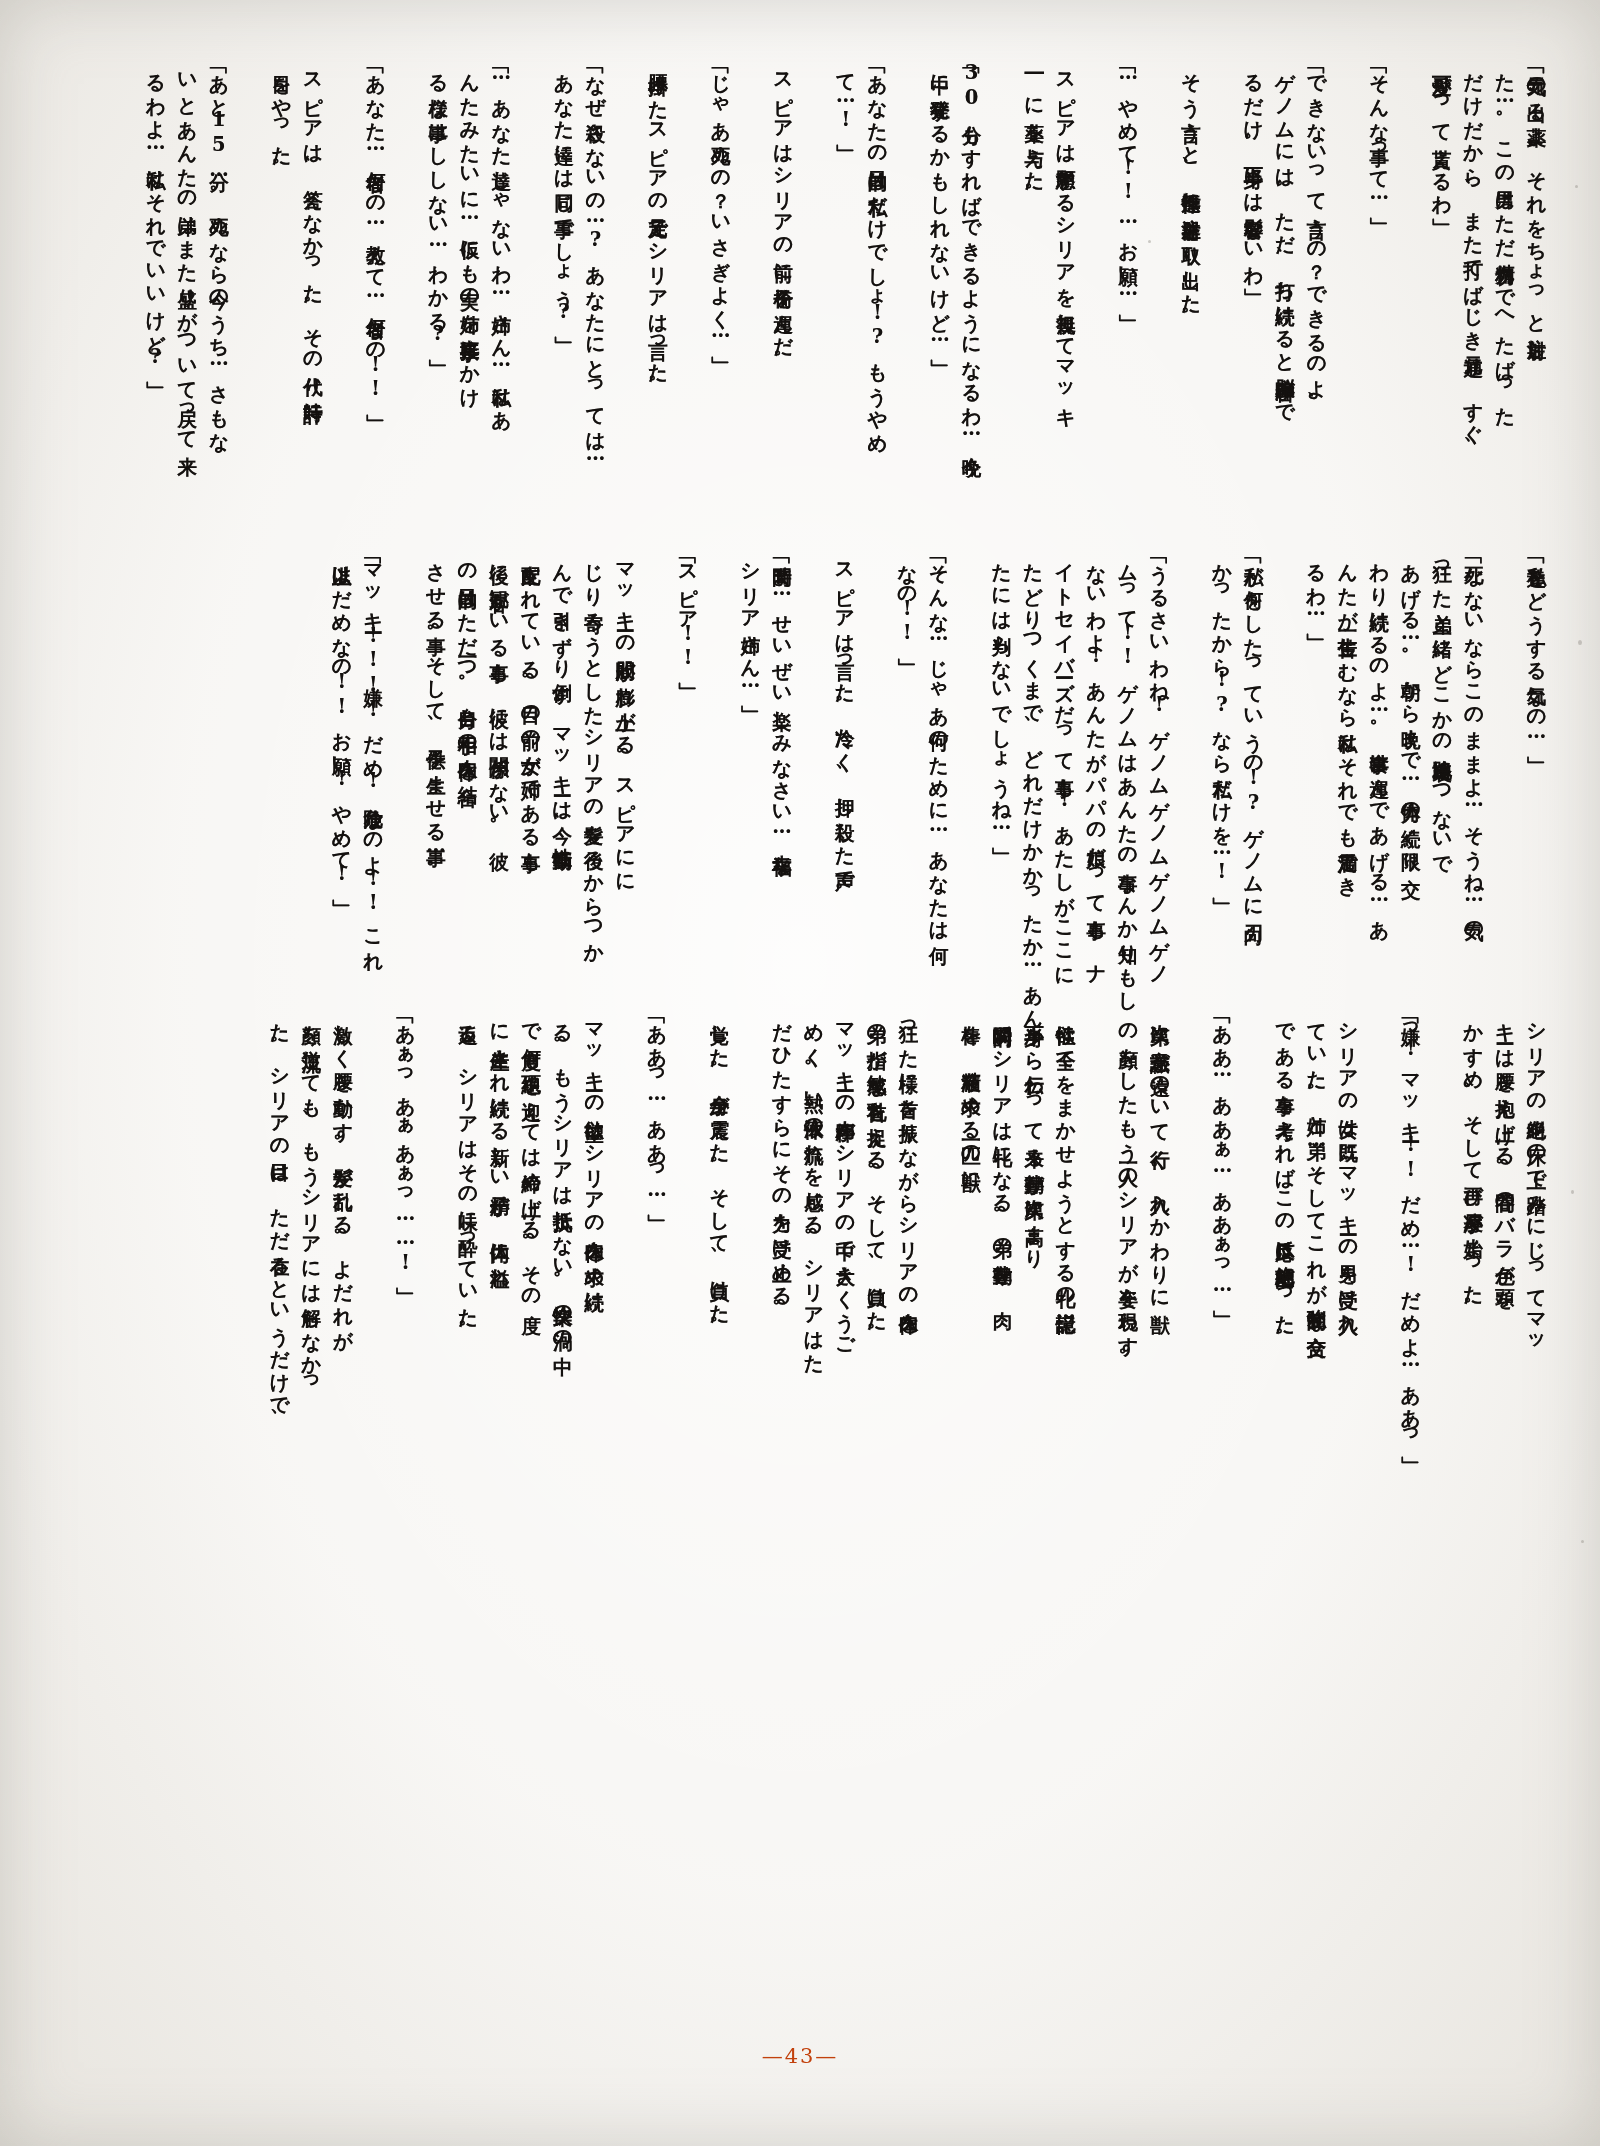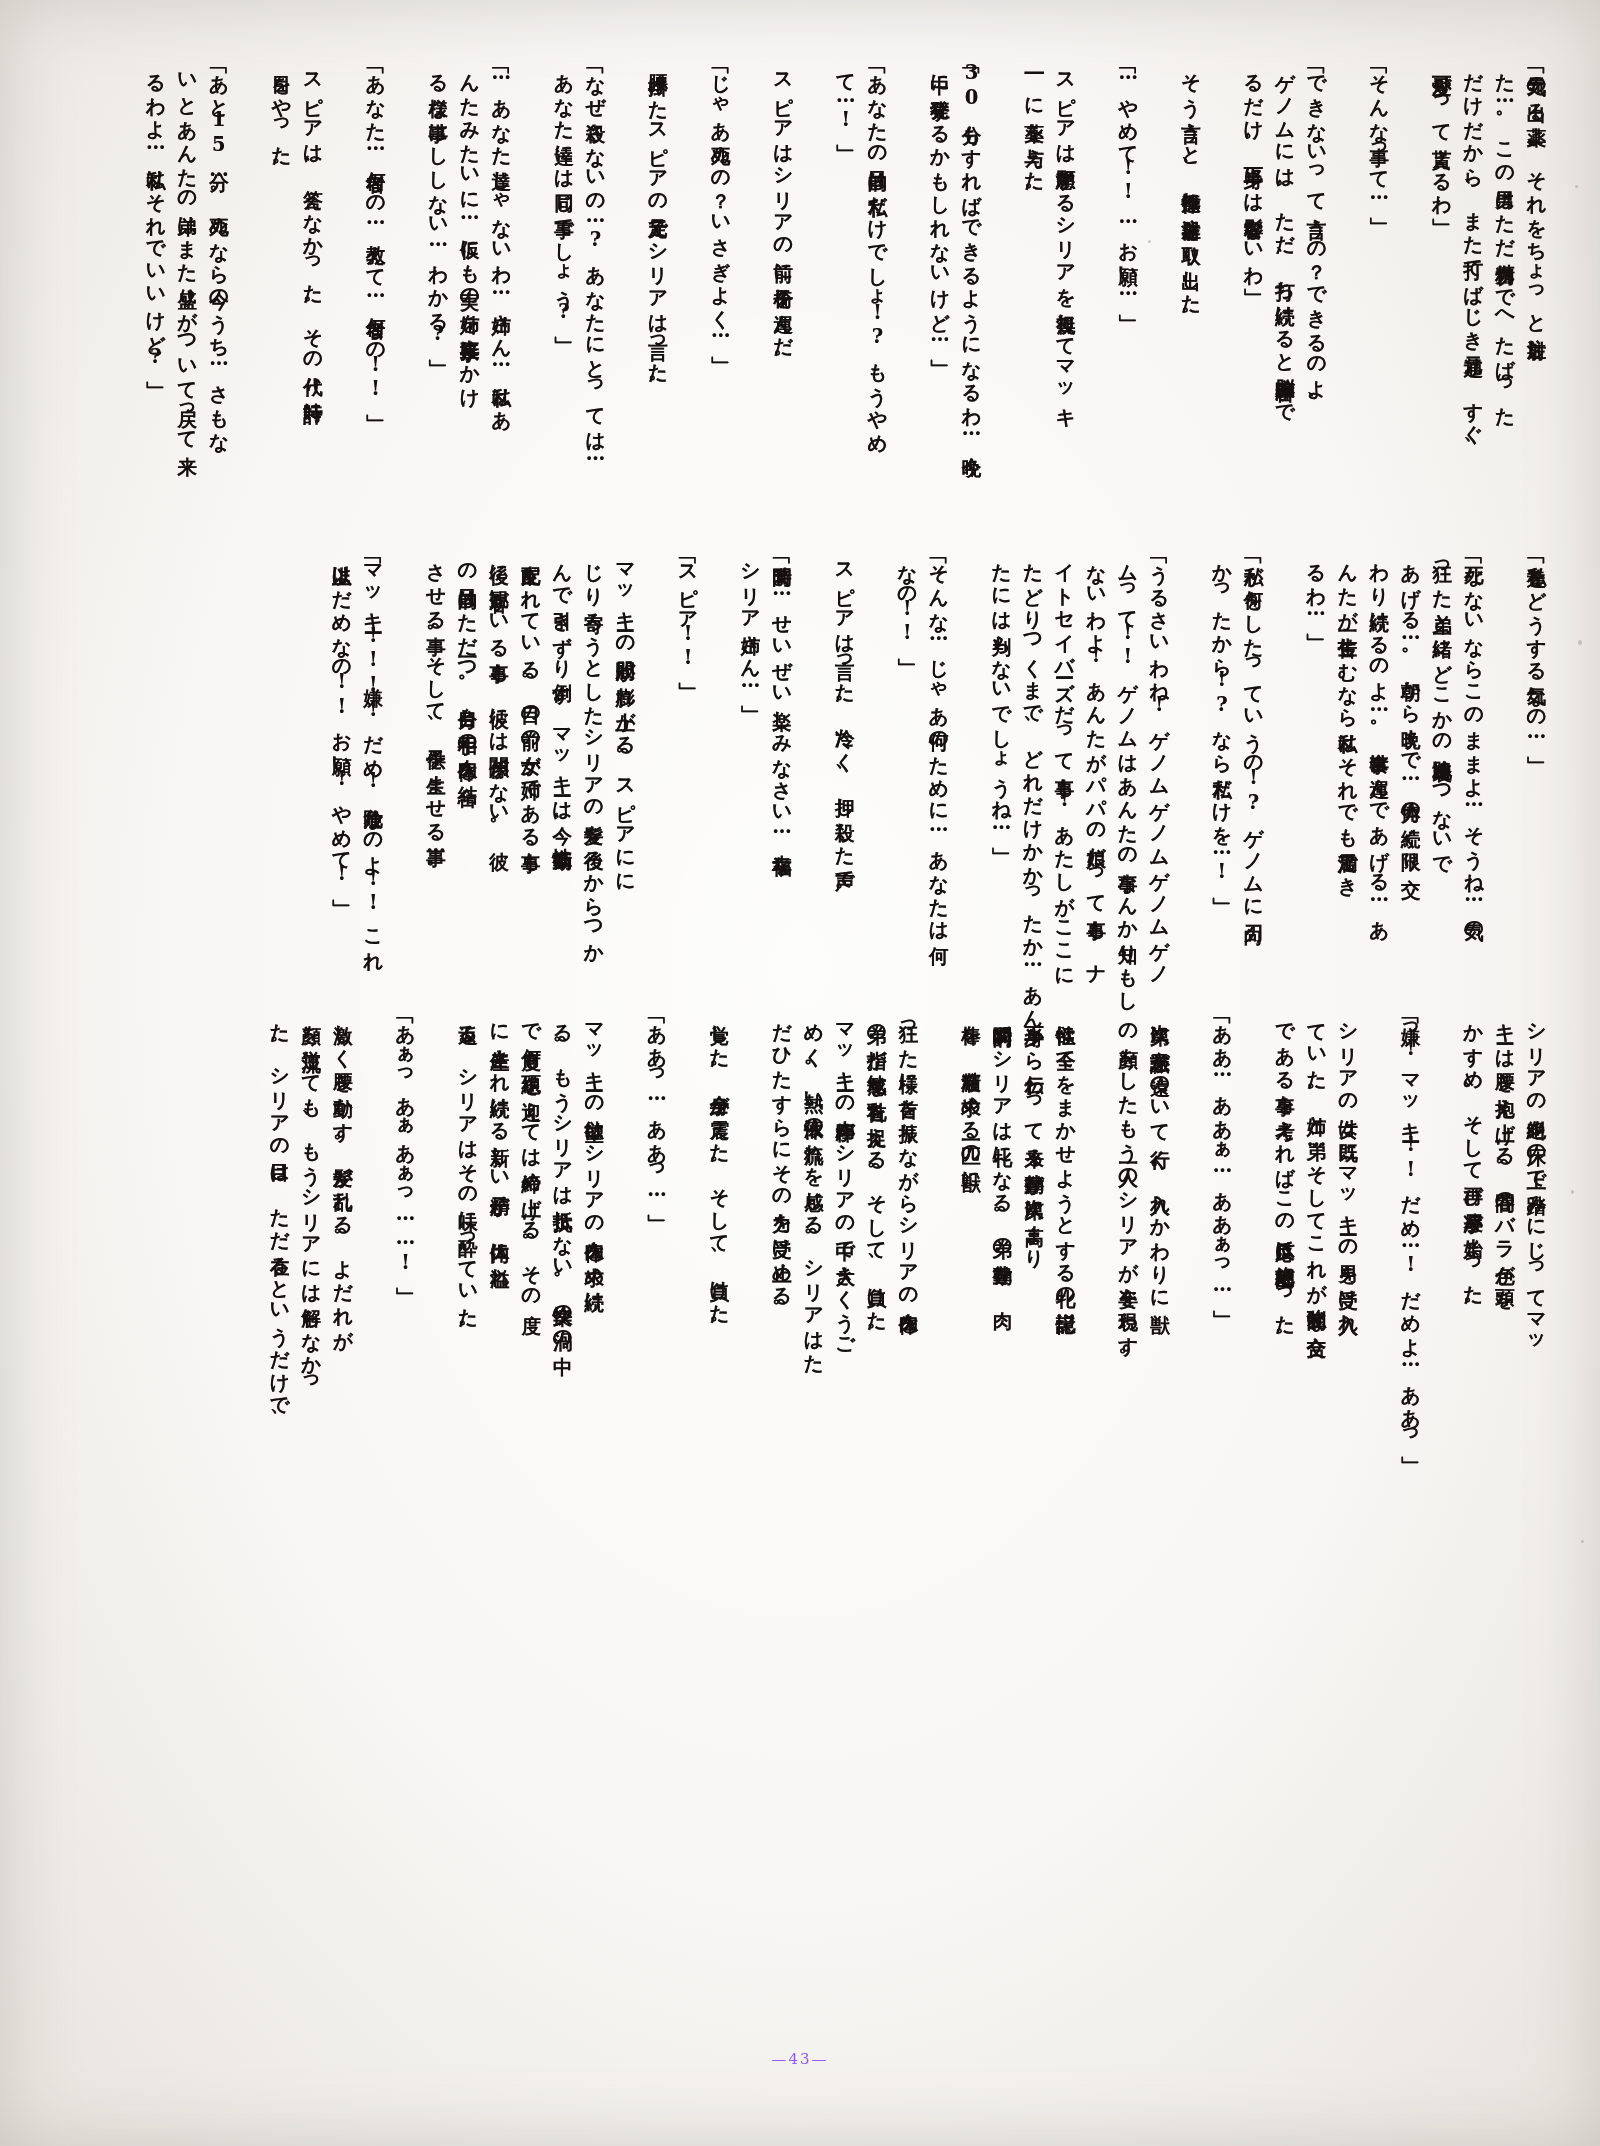--- a/index.html
+++ b/index.html
@@ -70,23 +70,23 @@
   #block-3 .col { height: 490px; }
 
   .col-gap { width: 31px; }
 
   .page-number {
     position: absolute;
     left: 0;
     right: 0;
     bottom: 78px;
     text-align: center;
-    font-size: 15px;
+    font-size: 21px;
     letter-spacing: 2px;
-    color: #8b5cf6;
+    color: #c2410c;
     font-family: "DejaVu Serif", "Liberation Serif", serif;
   }
 
   
   .speck {
     position: absolute;
     background: #9d9a93;
     border-radius: 50%;
     opacity: 0.5;
   }

